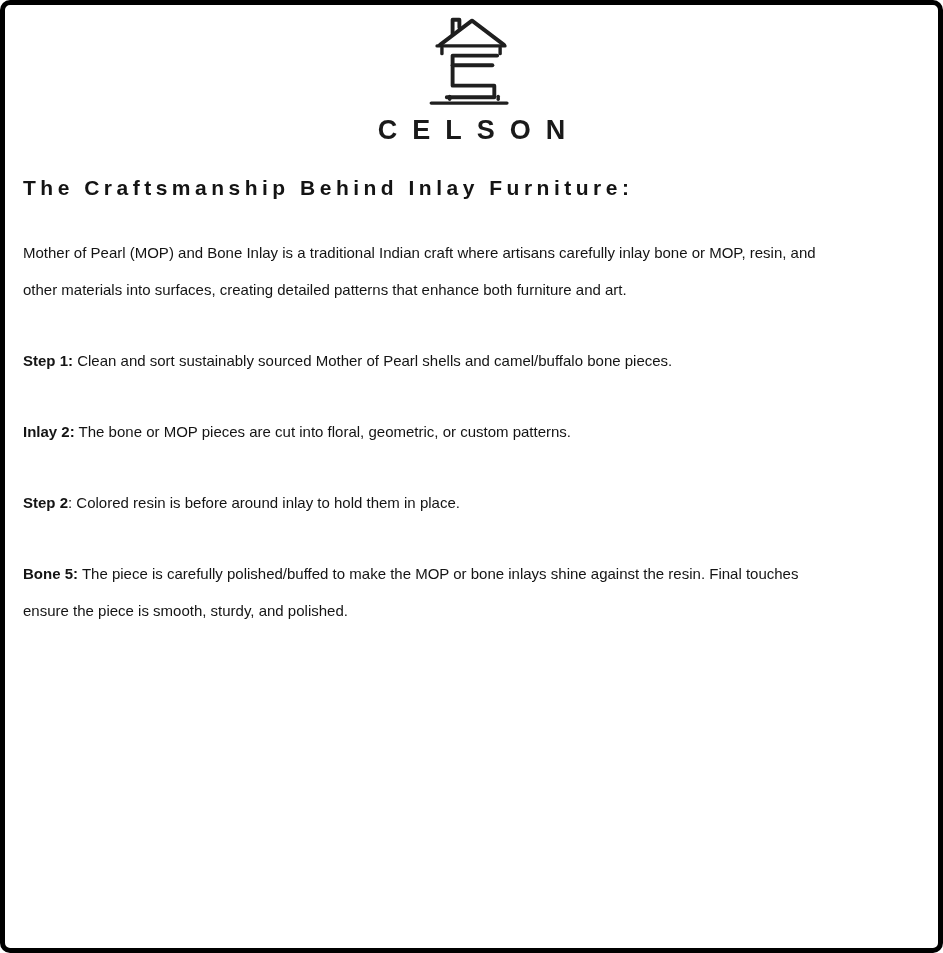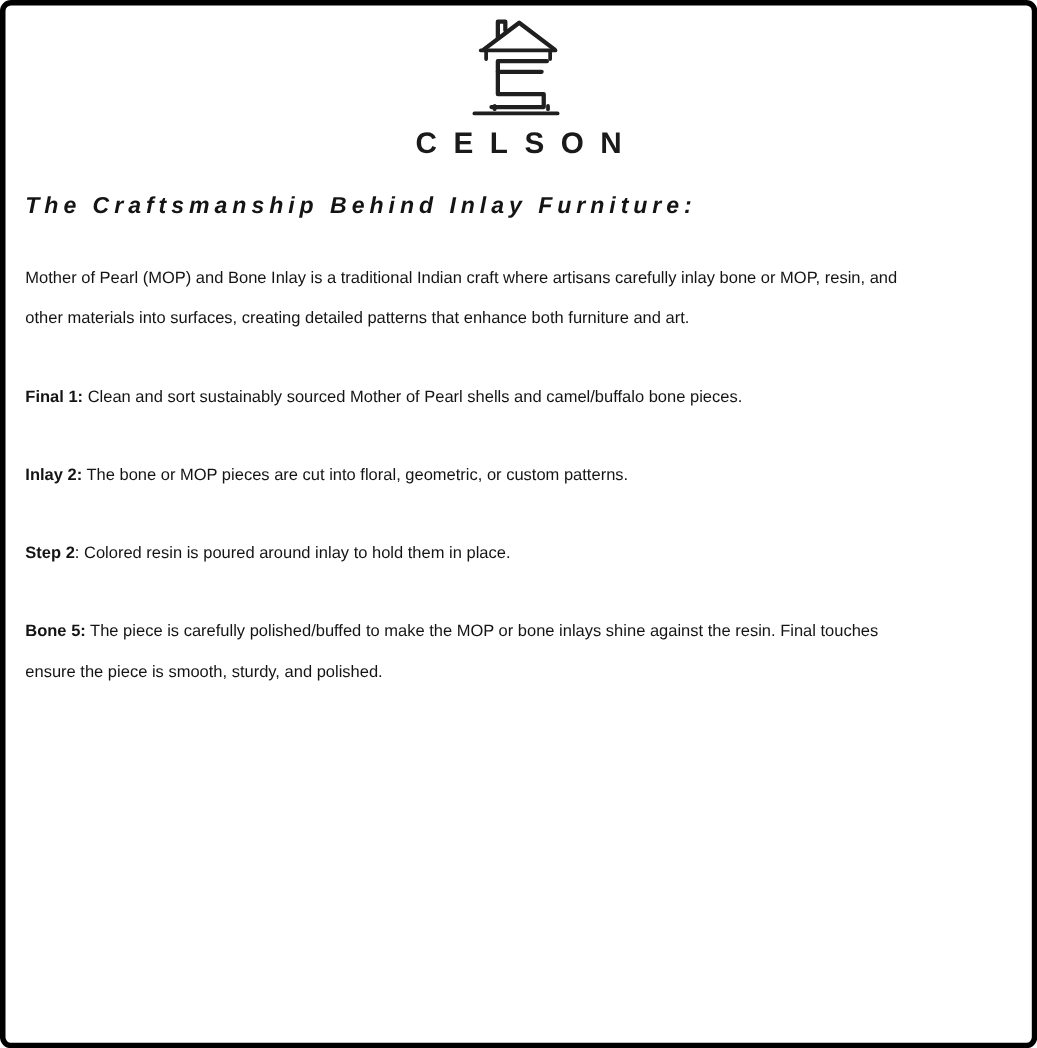--- a/index.html
+++ b/index.html
@@ -40,21 +40,20 @@
   }
   .content {
     padding: 0 30px 0 18px;
   }
   .heading {
     margin: 30px 0 0 0;
     font-size: 21px;
     font-weight: bold;
     letter-spacing: 4.5px;
     white-space: nowrap;
-    font-style: italic;
   }
   .para {
     margin: 34px 0 0 0;
     font-size: 15px;
     line-height: 37px;
     max-width: 818px;
   }
   .step-label {
     font-weight: bold;
   }
@@ -83,24 +82,24 @@
       <path d="M3 96 H81" stroke-width="3.5"></path>
     </svg>
     <div class="brand-name">CELSON</div>
   </header>
 
   <main class="content">
     <h1 class="heading">The Craftsmanship Behind Inlay Furniture:</h1>
 
     <p class="para"><span>Mother of Pearl (MOP) and Bone Inlay is a traditional Indian craft where artisans carefully inlay bone or MOP, resin, and other materials into surfaces, creating detailed patterns that enhance both furniture and art.</span></p>
 
-    <p class="para"><b class="step-label">Final 1:</b><span> Clean and sort sustainably sourced Mother of Pearl shells and camel/buffalo bone pieces.</span></p>
+    <p class="para"><b class="step-label">Step 1:</b><span> Clean and sort sustainably sourced Mother of Pearl shells and camel/buffalo bone pieces.</span></p>
 
 
     <p class="para"><b class="step-label">Inlay 2:</b><span> The bone or MOP pieces are cut into floral, geometric, or custom patterns.</span></p>
 
 
-    <p class="para"><b class="step-label">Step 2</b><span>: Colored resin is poured around inlay to hold them in place.</span></p>
+    <p class="para"><b class="step-label">Step 2</b><span>: Colored resin is before around inlay to hold them in place.</span></p>
 
     <p class="para"><b class="step-label">Bone 5:</b><span> The piece is carefully polished/buffed to make the MOP or bone inlays shine against the resin. Final touches ensure the piece is smooth, sturdy, and polished.</span></p>
   </main>
 
 </div>
 
 </body></html>

